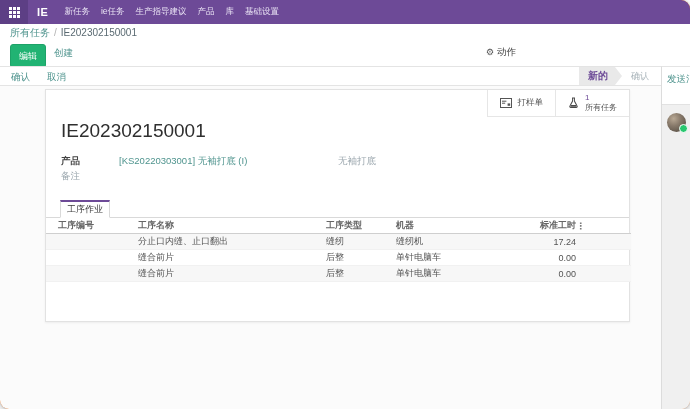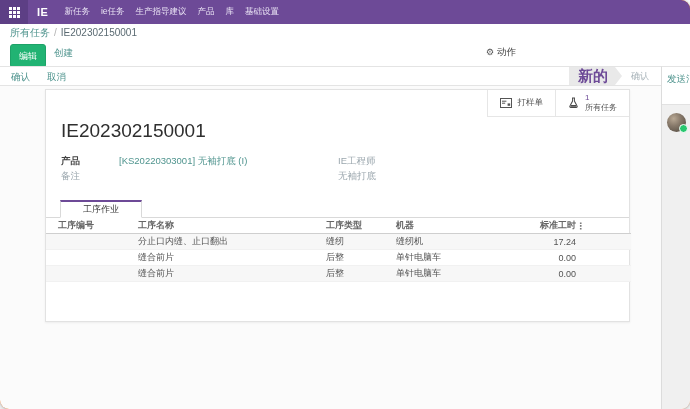--- a/index.html
+++ b/index.html
@@ -28,21 +28,21 @@
   .btn-create{position:absolute;left:54px;top:6px;color:#4f948e;font-size:9.5px;cursor:pointer;}
   .action-menu{position:absolute;left:486px;top:5px;display:flex;align-items:center;gap:3px;color:#454545;font-size:9.5px;cursor:pointer;}
   .gear{font-size:9px;color:#555;line-height:1;}
 
   
   .status-row{position:absolute;top:66px;left:0;width:661px;height:20px;background:#fff;border-top:1px solid #e4e4e4;border-bottom:1px solid #e4e4e4;box-sizing:border-box;}
   .sb-btn{position:absolute;top:4px;color:#4f948e;font-size:9.5px;cursor:pointer;}
   .sb-confirm{left:11px;}
   .sb-cancel{left:47px;}
   .stages{position:absolute;right:9px;top:0;bottom:0;display:flex;align-items:stretch;}
-  .stage-current{display:flex;align-items:center;background:#e9e9e9;color:#6d4a97;font-size:15px;font-weight:bold;
+  .stage-current{display:flex;align-items:center;background:#e9e9e9;color:#6d4a97;font-size:10px;font-weight:bold;
                  padding:0 14px 0 9px;cursor:pointer;
                  clip-path:polygon(0 0,calc(100% - 7px) 0,100% 50%,calc(100% - 7px) 100%,0 100%);}
   .stage-next{display:flex;align-items:center;color:#a9b4ba;font-size:9px;padding:0 3px 0 9px;cursor:pointer;}
 
   
   .chatter{position:absolute;top:66px;right:0;width:29px;bottom:0;background:#fff;border-left:1px solid #dcdcdc;border-top:1px solid #e4e4e4;box-sizing:border-box;}
   .send-msg{padding:6px 0 0 5px;color:#4f948e;font-size:9.5px;white-space:nowrap;overflow:hidden;cursor:pointer;}
   .chatter-body{position:absolute;top:37px;left:0;right:0;bottom:0;background:#f0f0f0;border-top:1px solid #e2e2e2;display:flex;justify-content:center;padding-top:8px;box-sizing:border-box;}
   .avatar{width:19px;height:19px;border-radius:50%;position:relative;flex:0 0 auto;
           background:radial-gradient(circle at 35% 30%,#b8a894 0%,#87796a 40%,#4a423a 100%);}
@@ -65,21 +65,21 @@
   .fgroup-right{flex:1;}
   .frow{display:flex;align-items:center;height:15px;}
   .flabel-strong{width:58px;color:#454545;font-weight:bold;flex:0 0 auto;}
   .flabel-muted{color:#9aa6ad;width:58px;flex:0 0 auto;}
   .flabel-muted.wide{width:auto;}
   .link{color:#4f948e;text-decoration:none;cursor:pointer;}
 
   
   .notebook{position:absolute;left:0;right:0;top:110px;}
   .tabs{display:flex;padding-left:14px;border-bottom:1px solid #d9d9d9;height:17px;}
-  .tab-active{display:flex;align-items:center;height:18px;margin-bottom:-1px;padding:0 22px;background:#fff;
+  .tab-active{display:flex;align-items:center;height:18px;margin-bottom:-1px;padding:0 6px;background:#fff;
               border:1px solid #d9d9d9;border-top:2px solid #6d4a97;border-bottom:1px solid #fff;
               font-size:9px;color:#3a3a3a;cursor:pointer;box-sizing:border-box;}
   .ops-table{width:585px;border-collapse:collapse;table-layout:fixed;font-size:9px;}
   .ops-table th{text-align:left;font-weight:bold;color:#666;height:15px;padding:0;border-bottom:1px solid #cfcfcf;cursor:pointer;}
   .ops-table th.first,.ops-table td.first{padding-left:12px;}
   .ops-table th.num,.ops-table td.num{text-align:right;}
   .ops-table td{height:15px;padding:0;color:#535353;border-bottom:1px solid #f1f1f1;overflow:hidden;white-space:nowrap;}
   .ops-table tbody tr:nth-child(odd) td{background:#f7f7f7;}
   .th-kebab{text-align:right;padding-right:9px;}
   .kebab{color:#7a7a7a;font-size:9px;cursor:pointer;}
@@ -179,23 +179,20 @@
           <div class="frow">
             <span class="flabel-strong">产品</span>
             <a class="link">[KS20220303001] 无袖打底 (I)</a>
           </div>
           <div class="frow">
             <span class="flabel-muted">备注</span>
             <span></span>
           </div>
         </div>
         <div class="fgroup-right">
-          <div class="frow">
-            <span class="flabel-muted wide">IE工程师</span>
-          </div>
           <div class="frow">
             <span class="flabel-muted wide">无袖打底</span>
           </div>
         </div>
       </div>
 
       <div class="notebook">
         <div class="tabs">
           <div class="tab-active">工序作业</div>
         </div>

